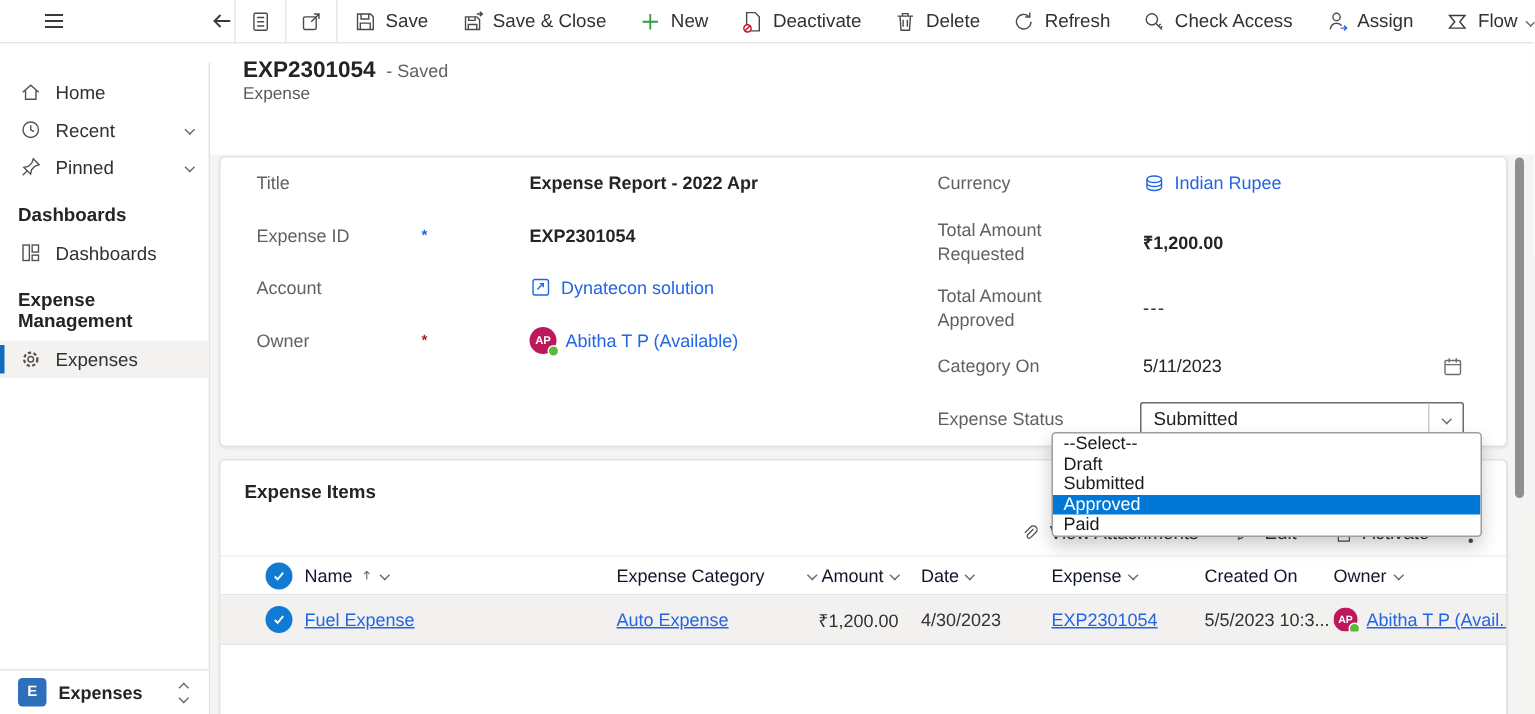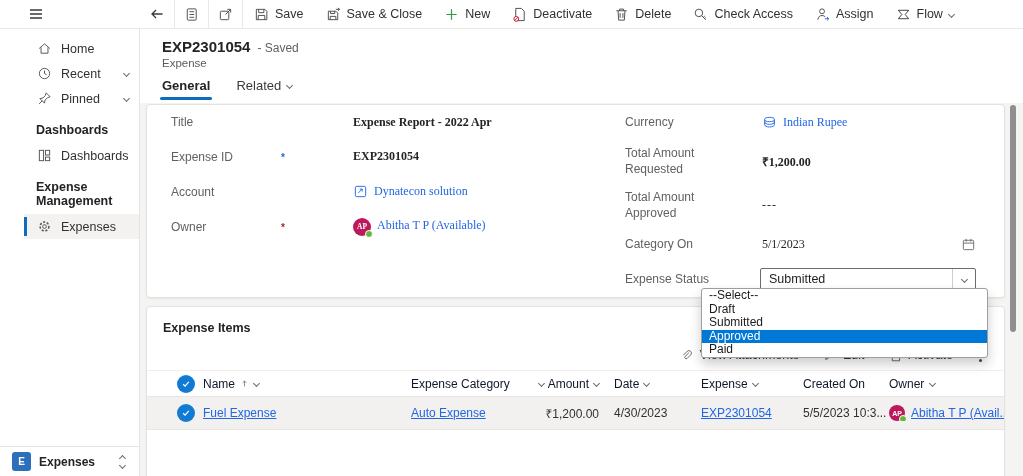--- a/index.html
+++ b/index.html
@@ -20,22 +20,22 @@
   .seg .iconbtn { border-right:1px solid #e9e8e7; }
   .cmd { display:flex; align-items:center; gap:6px; padding:0 11px; height:28px; font-size:12.5px; color:#323130; cursor:pointer; white-space:nowrap; }
   .cmd .cicon { color:#4a4a4a; }
   .chev { width:5px; height:5px; border-right:1.3px solid #6e6c6a; border-bottom:1.3px solid #6e6c6a;
           transform:rotate(45deg); display:inline-block; }
   .chev.up { transform:rotate(-135deg); }
   .vdots { width:3px; height:3px; border-radius:50%; background:#4a4a4a; box-shadow:0 -5px 0 #4a4a4a, 0 5px 0 #4a4a4a; }
   .dotsbtn { padding:0 14px; height:28px; display:flex; align-items:center; cursor:pointer; }
 
   
-  .sidebar { position:absolute; top:29px; left:0; width:140px; bottom:0; background:#fff;
-             border-right:1px solid #e4e3e2; z-index:30;padding-left:24px; }
+  .sidebar { position:absolute; top:42px; left:0; width:140px; bottom:0; background:#fff;
+             border-right:1px solid #e4e3e2; z-index:30; }
   .nav { padding-top:7px; }
   .nav-item { height:25px; display:flex; align-items:center; gap:9px; padding:0 10px 0 12px;
               color:#323130; cursor:pointer; position:relative; font-size:12.5px; }
   .nav-item .nicon { color:#54524f; width:16px; display:flex; justify-content:center; }
   .nav-item .spacer { flex:1; }
   .nav-item.selected { background:#f3f2f1; }
   .nav-item.selected::before { content:""; position:absolute; left:0; top:3px; bottom:3px; width:3px; background:#0f6cbd; }
   .nav-group-title { padding:12px 12px 6px 12px; font-weight:700; font-size:12.5px; color:#242424; }
   .area { position:absolute; left:0; right:0; bottom:0; height:30px; border-top:1px solid #e4e3e2;
           display:flex; align-items:center; gap:8px; padding:0 12px; background:#fff; cursor:pointer; }
@@ -66,21 +66,21 @@
 
   
   .fcol-left  { position:absolute; left:24px; top:0; width:410px; }
   .fcol-right { position:absolute; left:444px; top:0; right:28px; }
   .frow { display:flex; align-items:center;gap:22px; }
   .flabel  { width:88px;  flex-shrink:0; color:#616161; }
   .flabel2 { width:100px; margin-right:15px; flex-shrink:0; color:#616161; line-height:1.35;margin-left:34px; }
   .fmark { width:50px; flex-shrink:0; font-size:10px; font-weight:700; padding-top:1px; }
   .mark-req { color:#a4262c; }
   .mark-rec { color:#2266e3; }
-  .fvalue { display:flex; align-items:flex-start; gap:6px; min-width:0;font-family:Liberation Serif, serif; }
+  .fvalue { display:flex; align-items:center; gap:6px; min-width:0; }
   .bold-val { font-weight:700; color:#242424; }
   .plain-val { color:#242424; }
   .lnk { color:#2266e3; cursor:pointer; white-space:nowrap; }
   .lnk.u { text-decoration:underline; }
   .dashes { color:#242424; letter-spacing:1px; }
   .cal { margin-left:auto; color:#6e6c6a; cursor:pointer; }
 
   .avatar { width:18px; height:18px; border-radius:50%; background:#be185d; color:#fff; font-size:7.5px;
             font-weight:700; display:flex; align-items:center; justify-content:center; position:relative; flex-shrink:0; }
   .avatar.sm { width:16px; height:16px; font-size:7px; }
@@ -195,20 +195,29 @@
       <span class="cicon">
         <svg width="15" height="15" viewBox="0 0 16 16">
             <path d="M2.5 4h11M6 4V2.2h4V4M4.3 4l.7 10h6l.7-10M6.5 6.5v5M9.5 6.5v5" stroke="#4a4a4a" fill="none"></path>
           </svg>
       </span>
       <span>Delete</span>
     </span>
     <span class="cmd">
       <span class="cicon">
         <svg width="15" height="15" viewBox="0 0 16 16">
+            <path d="M13.2 8A5.2 5.2 0 1 1 11.6 4.2" stroke="#4a4a4a" fill="none"></path>
+            <path d="M12.3 1.4v3.2H9.1" stroke="#4a4a4a" fill="none"></path>
+          </svg>
+      </span>
+      <span>Refresh</span>
+    </span>
+    <span class="cmd">
+      <span class="cicon">
+        <svg width="15" height="15" viewBox="0 0 16 16">
             <circle cx="6.3" cy="6.3" r="4" stroke="#4a4a4a" fill="none"></circle>
             <path d="M9.3 9.3l4.2 4.2M11 11l1.6-1.4M12.4 12.4l1.3-1.2" stroke="#4a4a4a" fill="none"></path>
           </svg>
       </span>
       <span>Check Access</span>
     </span>
     <span class="cmd">
       <span class="cicon">
         <svg width="15" height="15" viewBox="0 0 16 16">
             <circle cx="7.5" cy="4.6" r="2.6" stroke="#4a4a4a" fill="none"></circle>
@@ -298,29 +307,20 @@
   </div>
 </div>
 
 <div class="content">
   <div class="record-header">
     <div class="title-row">
       <span class="record-id">EXP2301054</span>
       <span class="save-status">- Saved</span>
     </div>
     <div class="entity-label">Expense</div>
-    <div class="tabs">
-      <span class="tab active">
-        <span>General</span>
-      </span>
-      <span class="tab">
-        <span>Related</span>
-        <span class="chev"></span>
-      </span>
-    </div>
   </div>
 
   <div class="body-scroll">
 
     <div class="card card-form">
       <div class="fcol-left">
         <div class="frow" style="height:34px">
           <span class="flabel">Title</span>
           <span class="fmark"></span>
           <span class="fvalue">
@@ -381,21 +381,21 @@
         </div>
         <div class="frow" style="height:44px">
           <span class="flabel2">Total Amount Approved</span>
           <span class="fvalue">
               <span class="dashes">---</span>
             </span>
         </div>
         <div class="frow" style="height:34px">
           <span class="flabel2">Category On</span>
           <span class="fvalue">
-              <span class="plain-val">5/1/2023</span>
+              <span class="plain-val">5/11/2023</span>
             </span>
           <span class="cal">
             <svg width="15" height="15" viewBox="0 0 16 16">
                 <rect x="2.5" y="3.5" width="11" height="10" rx="1" stroke="#6e6c6a" fill="none"></rect>
                 <path d="M2.5 6.5h11M5.5 2v3M10.5 2v3" stroke="#6e6c6a" fill="none"></path>
               </svg>
           </span>
         </div>
         <div class="frow" style="height:36px">
           <span class="flabel2">Expense Status</span>

